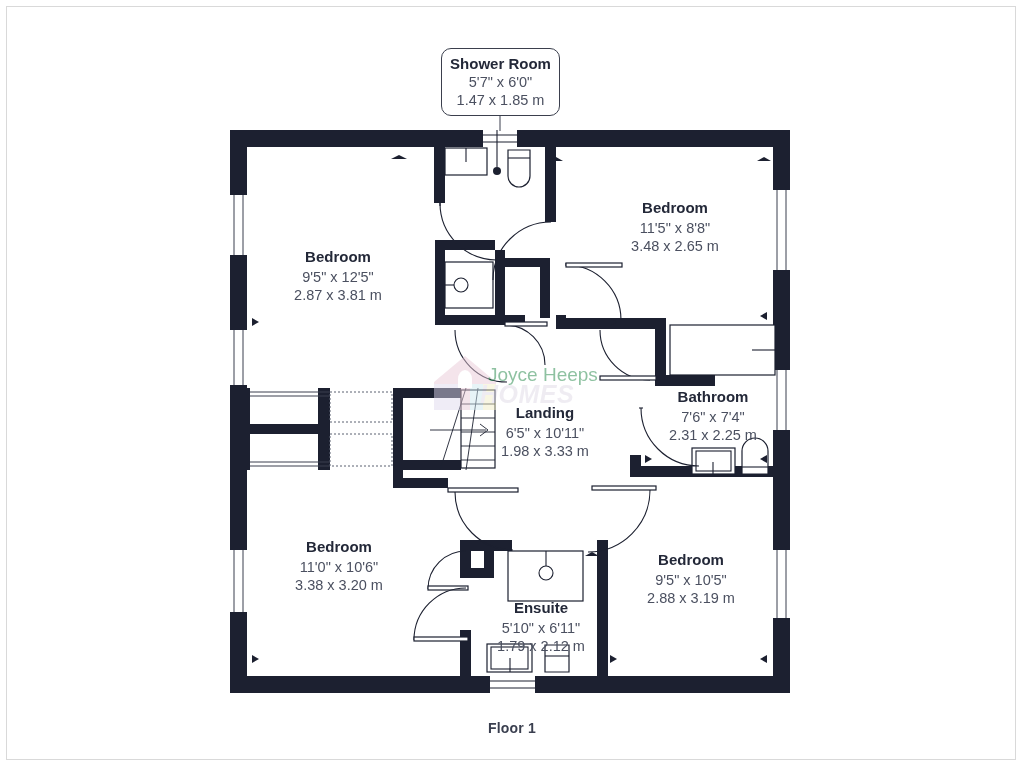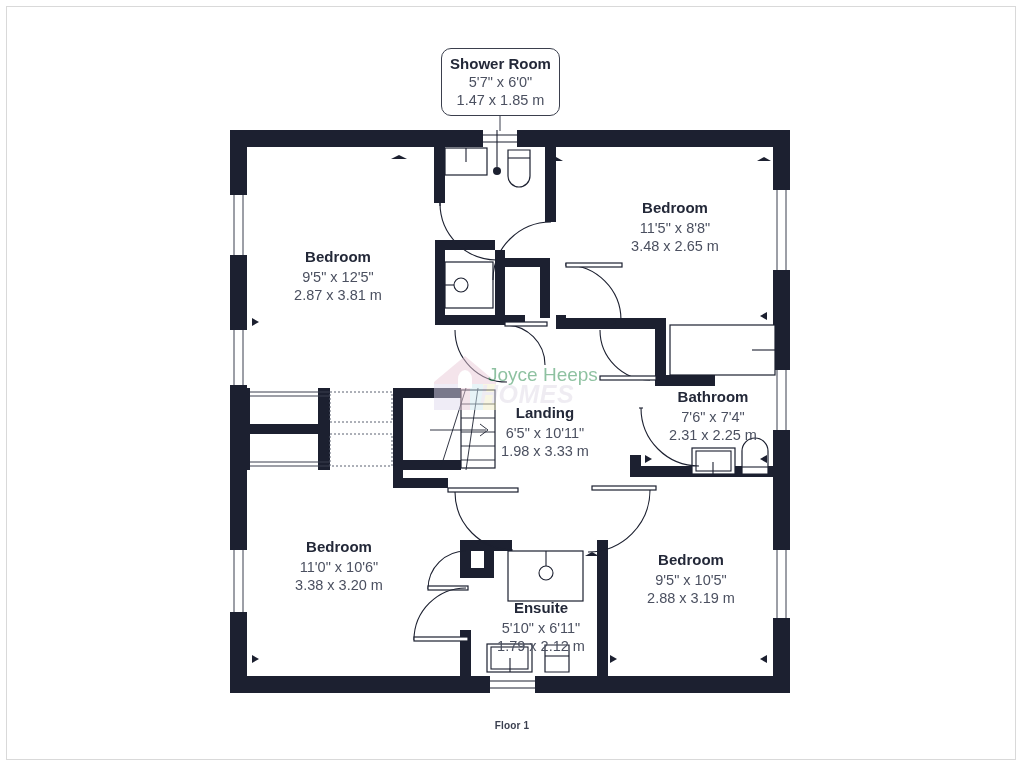--- a/index.html
+++ b/index.html
@@ -84,21 +84,21 @@
     color: #4b5060;
     line-height: 18px;
     display: block;
   }
   #footer-label {
     position: absolute;
     left: 0;
     top: 720px;
     width: 1024px;
     text-align: center;
-    font-size: 10px;
+    font-size: 14px;
     font-weight: bold;
     color: #3a3f4f;
     letter-spacing: 0.2px;
   }
   
   #watermark {
     position: absolute;
     left: 430px;
     top: 348px;
     width: 175px;

